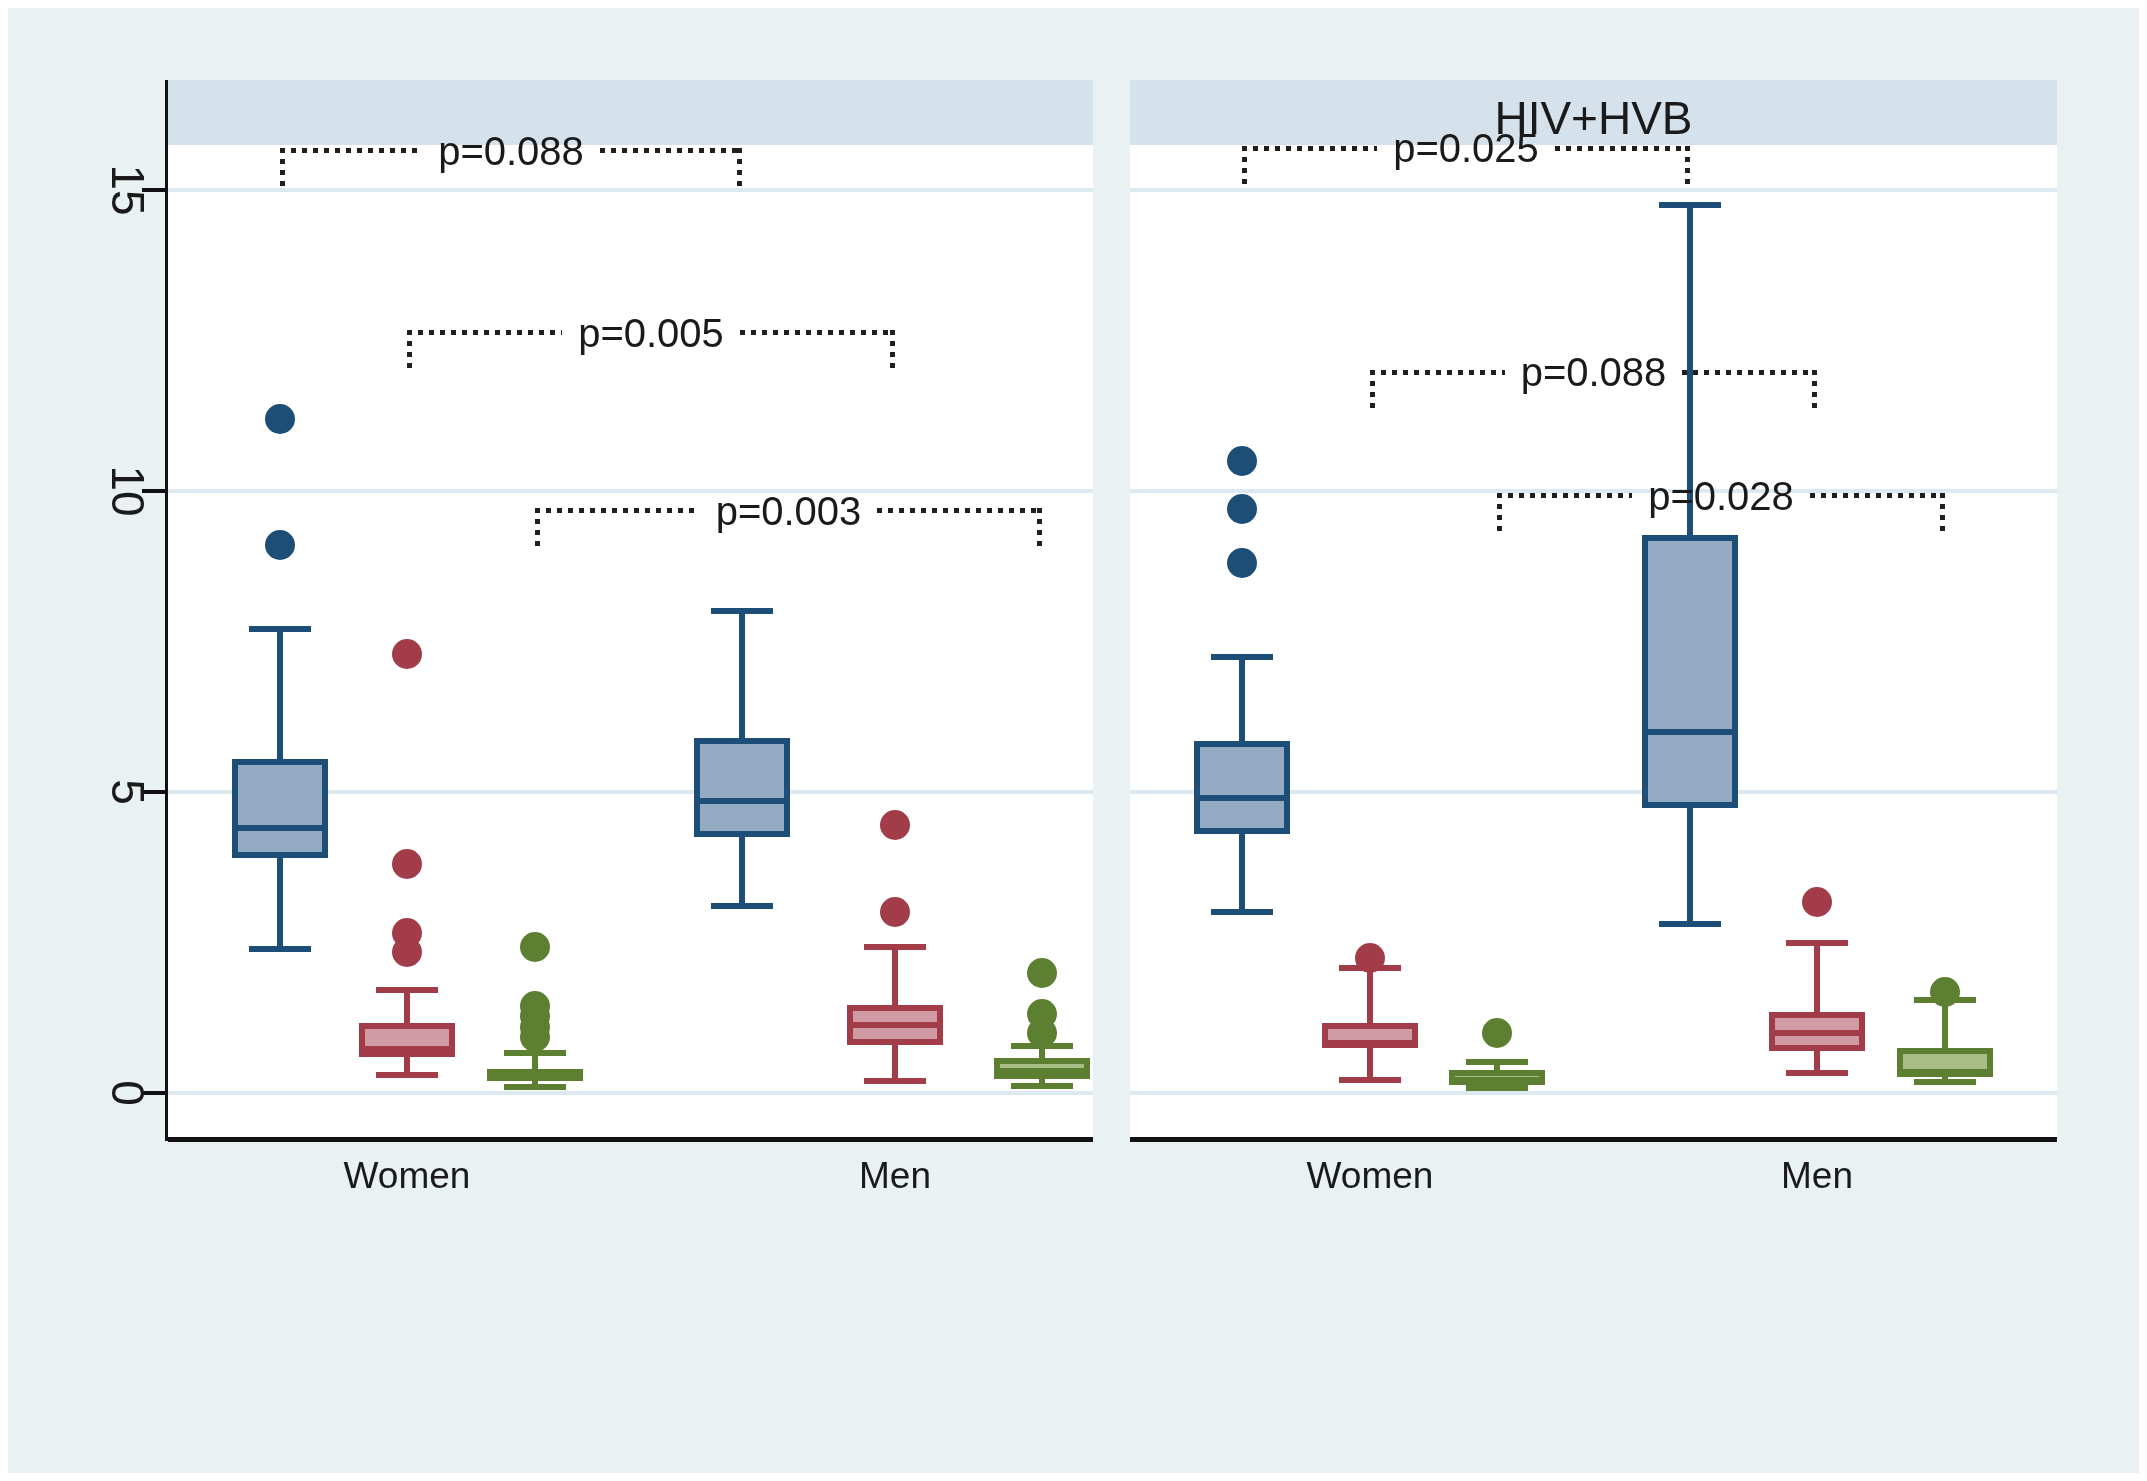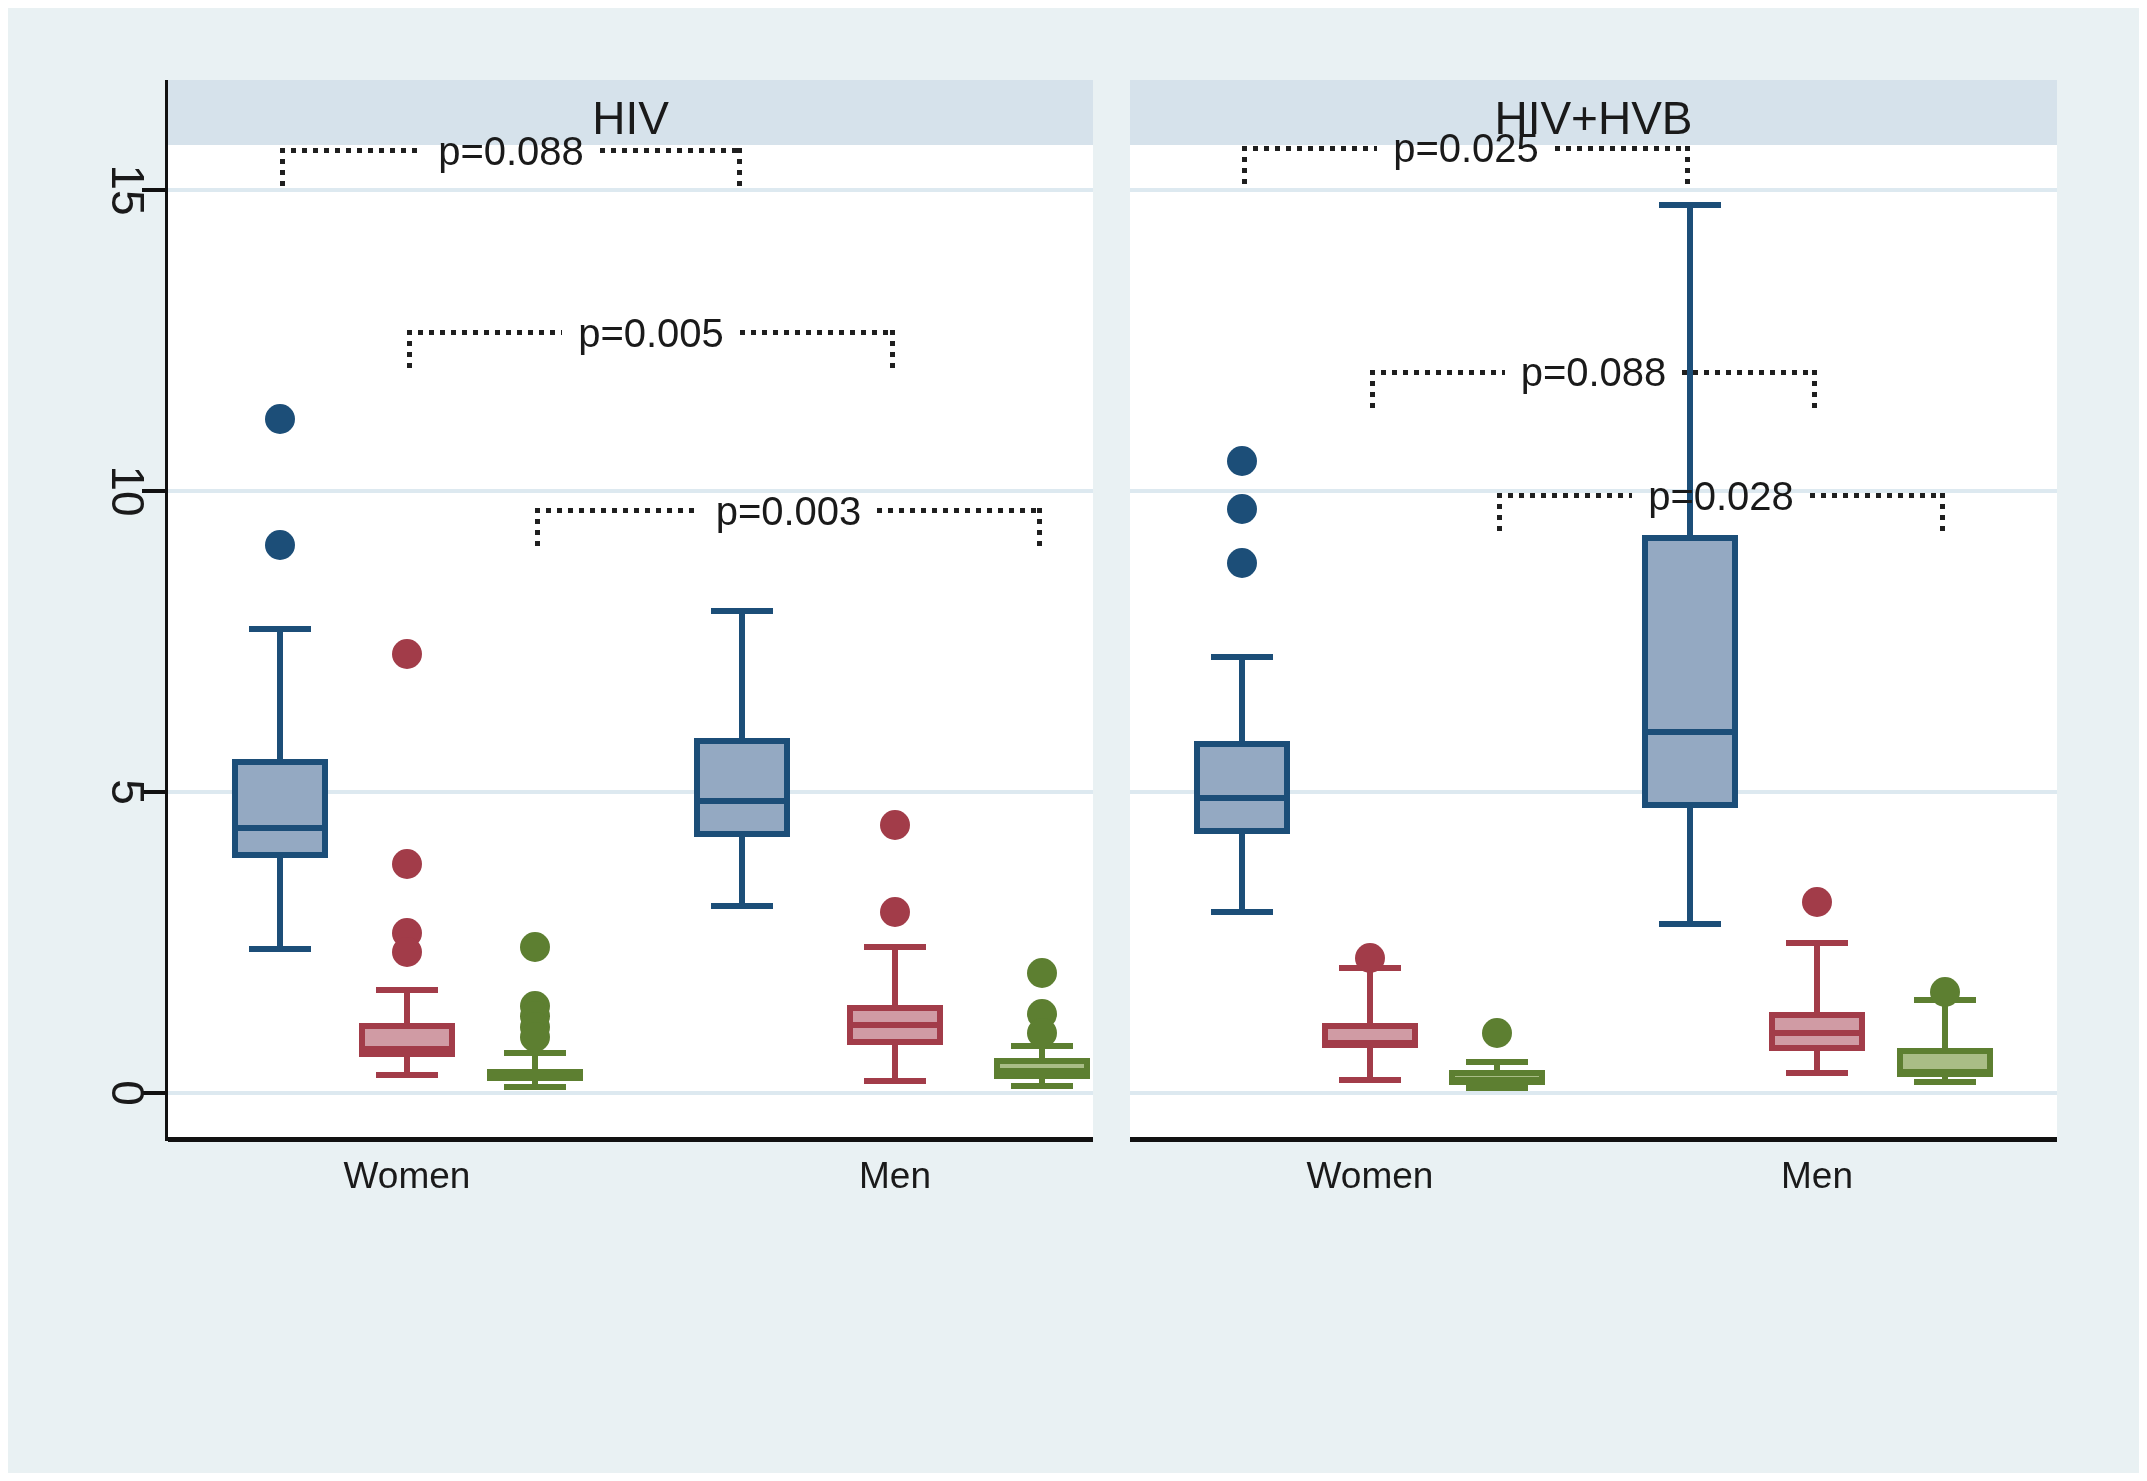--- a/index.html
+++ b/index.html
@@ -36,21 +36,20 @@
       <div class="abs axis" style="left:165px;top:80px;width:5px;height:1061px;"></div>
       <div class="abs axis" style="left:142px;top:1091px;width:26px;height:4px;"></div>
       <div class="abs ytick-label" style="left:128px;top:1093px;">0</div>
       <div class="abs axis" style="left:142px;top:790px;width:26px;height:4px;"></div>
       <div class="abs ytick-label" style="left:128px;top:792px;">5</div>
       <div class="abs axis" style="left:142px;top:489px;width:26px;height:4px;"></div>
       <div class="abs ytick-label" style="left:128px;top:491px;">10</div>
       <div class="abs axis" style="left:142px;top:188px;width:26px;height:4px;"></div>
       <div class="abs ytick-label" style="left:128px;top:190px;">15</div>
       <div class="abs band" style="left:168px;top:80px;width:925px;height:65px;"></div>
-      <div class="abs panel-title" style="left:168px;top:86px;width:925px;">HIV</div>
       <div class="abs plot" style="left:168px;top:145px;width:925px;height:992px;"></div>
       <div class="abs gridline" style="left:168px;top:1091px;width:925px;"></div>
       <div class="abs gridline" style="left:168px;top:790px;width:925px;"></div>
       <div class="abs gridline" style="left:168px;top:489px;width:925px;"></div>
       <div class="abs gridline" style="left:168px;top:188px;width:925px;"></div>
       <div class="abs axis" style="left:168px;top:1137px;width:925px;height:5px;"></div>
       <div class="abs group-label" style="left:407px;top:1155px;">Women</div>
       <div class="abs whisker-v" style="left:277px;top:629.46px;height:129.42999999999995px;background:#1c4e78;"></div>
       <div class="abs whisker-v" style="left:277px;top:858.22px;height:90.29999999999995px;background:#1c4e78;"></div>
       <div class="abs whisker-cap" style="left:249px;top:626.46px;width:62px;background:#1c4e78;"></div>

